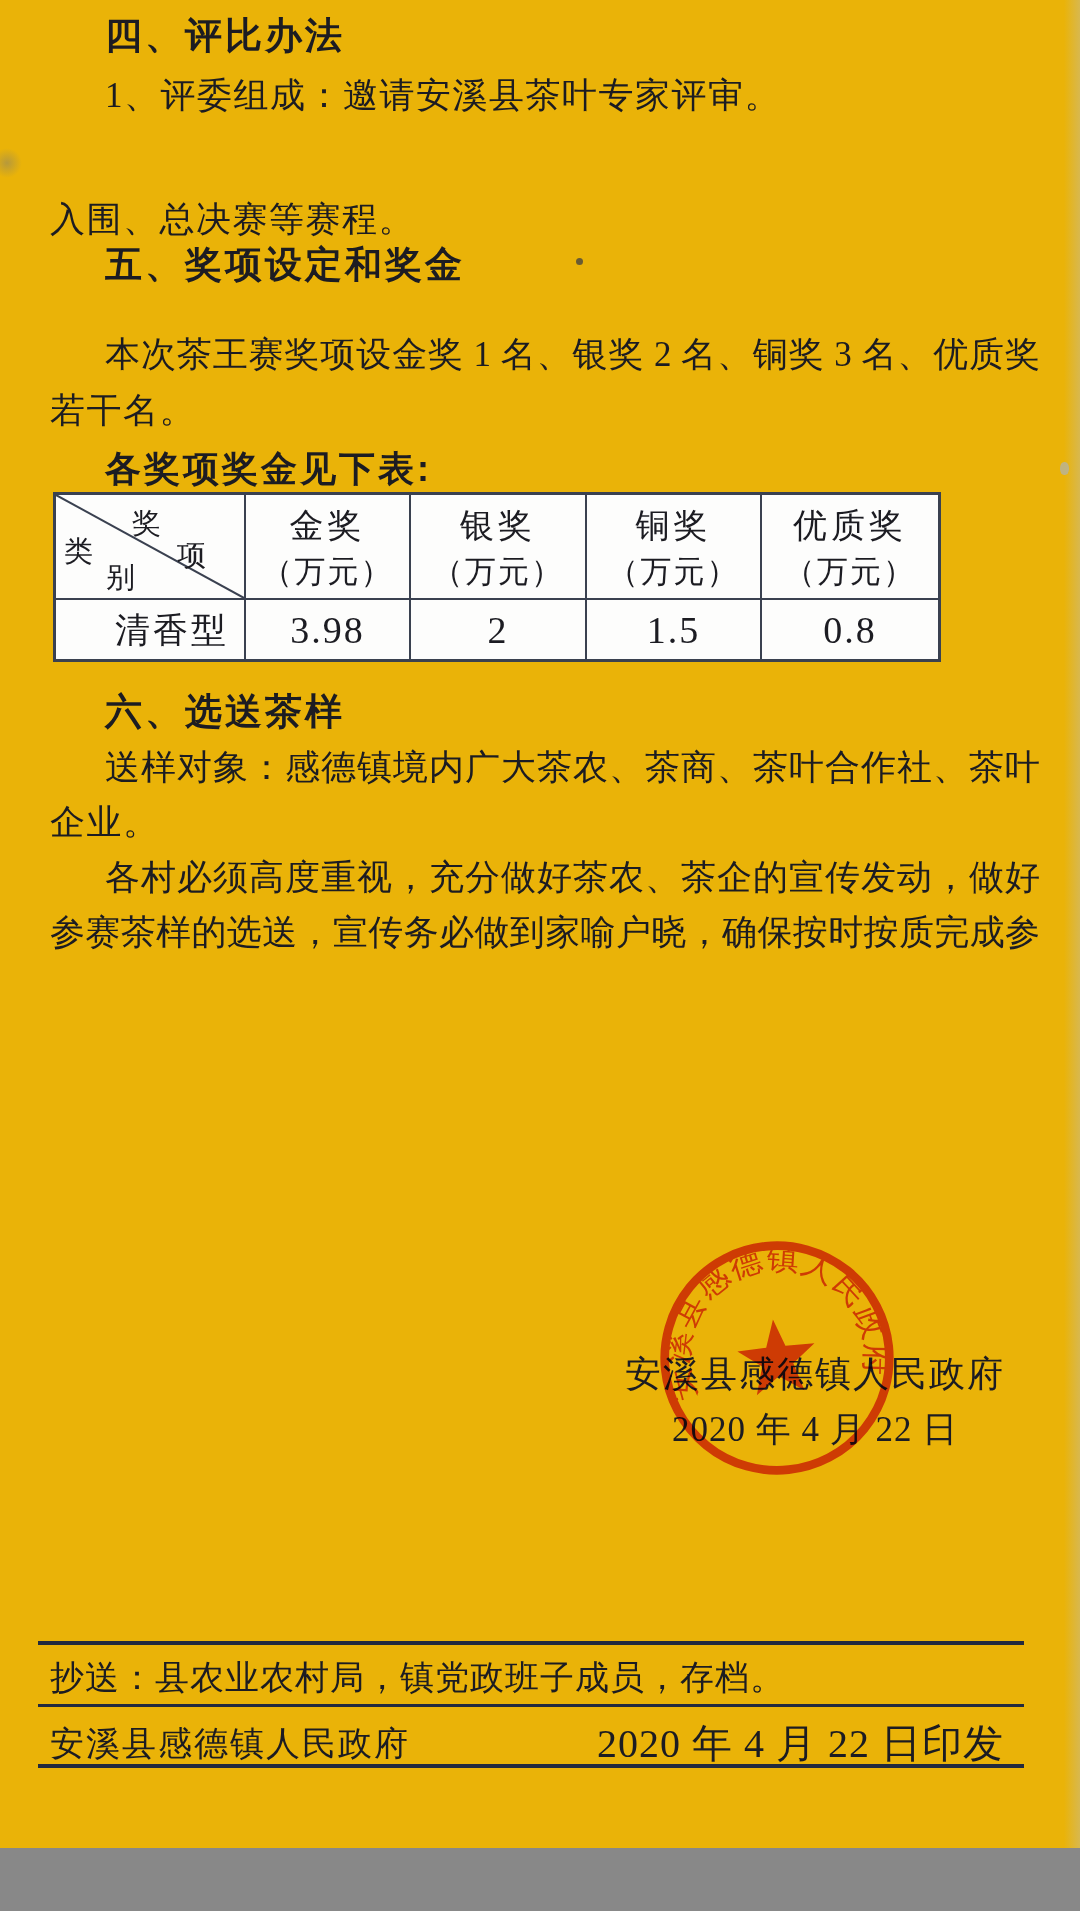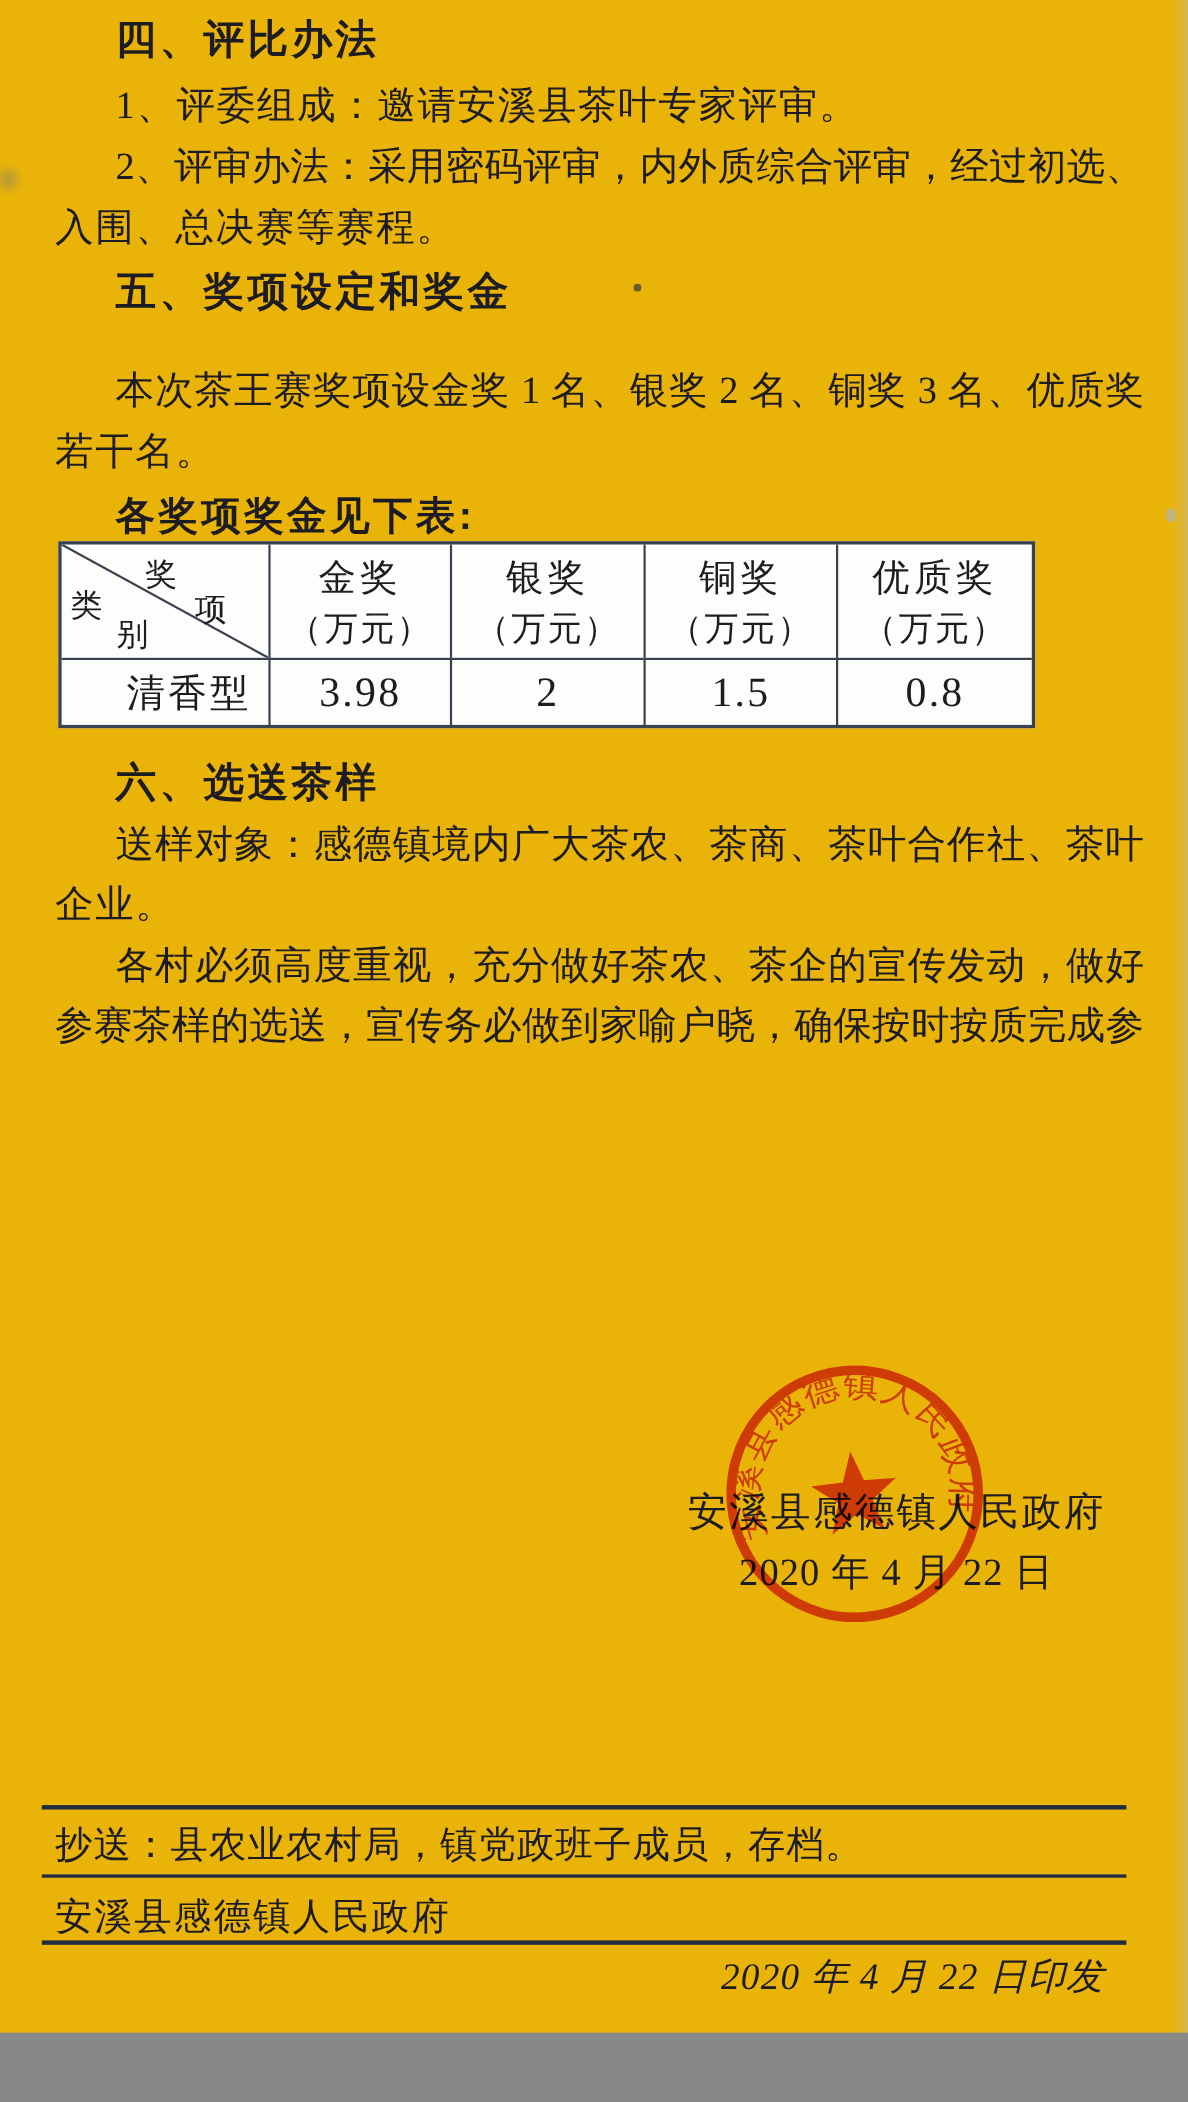--- a/index.html
+++ b/index.html
@@ -45,40 +45,39 @@
   .seal{position:absolute; left:656px; top:1237px; width:242px; height:242px;
         z-index:3; mix-blend-mode:multiply; opacity:.92; transform:rotate(-6deg);}
 
   
   .rule{position:absolute; left:38px; width:986px; background:#222a3e;}
   .rule1{top:1641px; height:4px;}
   .rule2{top:1704px; height:3px;}
   .rule3{top:1764px; height:4px;}
   .cc{left:50px; top:1656px; font-size:34px; letter-spacing:1px;}
   .pub{left:50px; top:1722px; font-size:34px; letter-spacing:2px;}
-  .pdate{right:76px; top:1776px; font-size:34px; letter-spacing:1px;font-style:italic;}
+  .pdate{right:76px; top:1722px; font-size:40px; letter-spacing:1px;}
 
   
   .art{position:absolute;}
   .dot-art{left:576px; top:258px; width:7px; height:7px; border-radius:50%; background:#3d3d42; opacity:.75;}
   .smudge{left:-8px; top:148px; width:30px; height:30px; border-radius:50%;
           background:radial-gradient(circle, rgba(120,122,120,.45), rgba(120,122,120,0) 70%);}
   .edge-strip{right:0; top:0; width:16px; height:100%;
           background:linear-gradient(to right, rgba(186,192,194,0), rgba(186,192,194,.38));}
   .edge-dot{left:1060px; top:462px; width:9px; height:13px; border-radius:45%; background:#aeb4b4; opacity:.7;}
 </style>
 </head>
 <body>
 
 <div id="page">
 
   <div class="line head ind" style="top:14px">四、评比办法</div>
   <div class="line ind" style="top:74px">1、评委组成：邀请安溪县茶叶专家评审。</div>
-  <div class="line just jind" style="top:130px">2、评审办法：采用密码评审，内外质综合评审，经过初选、</div>
-  <div class="line marg" style="top:185px">入围、总决赛等赛程。</div>
+  <div class="line marg" style="top:198px">入围、总决赛等赛程。</div>
 
   <div class="line head ind" style="top:243px">五、奖项设定和奖金</div>
   <div class="art dot-art"></div>
   <div class="line just jind" style="top:333px">本次茶王赛奖项设金奖 1 名、银奖 2 名、铜奖 3 名、优质奖</div>
   <div class="line marg" style="top:389px">若干名。</div>
   <div class="line head ind" style="top:447px; font-size:36px">各奖项奖金见下表:</div>
 
   <div class="ptable">
     <div class="cell r1 c1 corner">
       <svg class="diag" viewBox="0 0 100 100" preserveAspectRatio="none">

